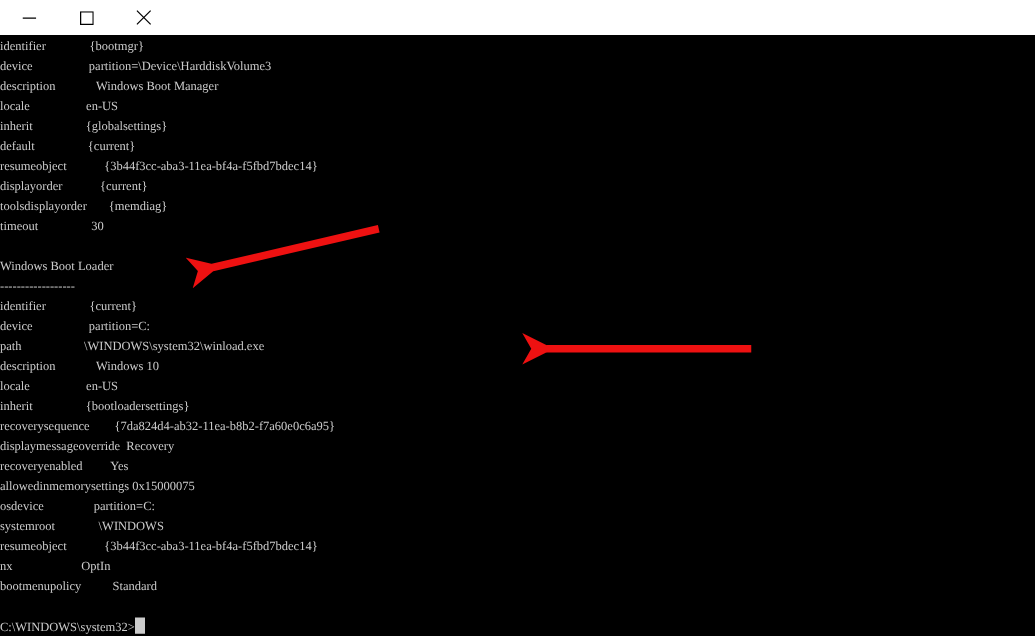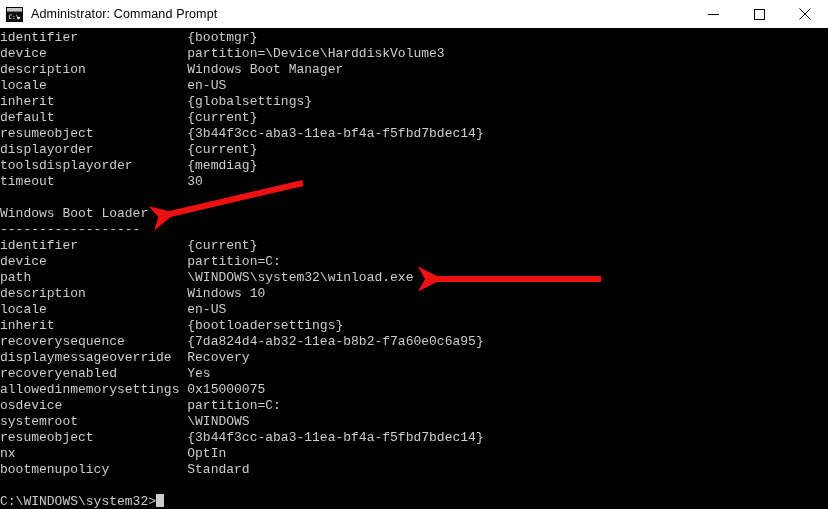--- a/index.html
+++ b/index.html
@@ -86,22 +86,22 @@
     height: 481px;
     background: #000000;
     overflow: hidden;
   }
 
   #console-text {
     position: absolute;
     left: 0;
     top: 2px;
     width: 828px;
-    font-family: Liberation Mono, monospace;
-    font-size: 13px;
+    font-family: Liberation Serif, serif;
+    font-size: 10px;
     line-height: 16px;
     color: #cccccc;
     white-space: pre;
     letter-spacing: 0px;
   }
 
   .line {
     height: 16px;
     white-space: pre;
     display: block;
@@ -123,32 +123,20 @@
     height: 509px;
     pointer-events: none;
   }
 </style>
 </head>
 <body>
 
 <div id="window">
 
   <div id="titlebar">
-    <div id="title-left">
-      <span class="app-icon">
-        <svg width="17" height="15" viewBox="0 0 17 15" xmlns="http://www.w3.org/2000/svg">
-          <rect x="0.5" y="0.5" width="16" height="14" fill="#ffffff" stroke="#000000" stroke-width="1"></rect>
-          <rect x="1" y="1" width="15" height="3.5" fill="#c8c8c8"></rect>
-          <rect x="1" y="4.5" width="15" height="10" fill="#111111"></rect>
-          <text x="2.5" y="11.5" font-family="DejaVu Sans Mono, monospace" font-size="6" fill="#ffffff">C:\</text>
-          <rect x="11" y="10" width="3" height="1.6" fill="#ffffff"></rect>
-        </svg>
-      </span>
-      <span id="title-text">Administrator: Command Prompt</span>
-    </div>
 
     <div id="window-buttons">
       <div class="win-btn">
         <svg width="11" height="11" viewBox="0 0 11 11" xmlns="http://www.w3.org/2000/svg">
           <line x1="0" y1="5.5" x2="11" y2="5.5" stroke="#000000" stroke-width="1"></line>
         </svg>
       </div>
       <div class="win-btn">
         <svg width="11" height="11" viewBox="0 0 11 11" xmlns="http://www.w3.org/2000/svg">
           <rect x="0.5" y="0.5" width="10" height="10" fill="none" stroke="#000000" stroke-width="1"></rect>

